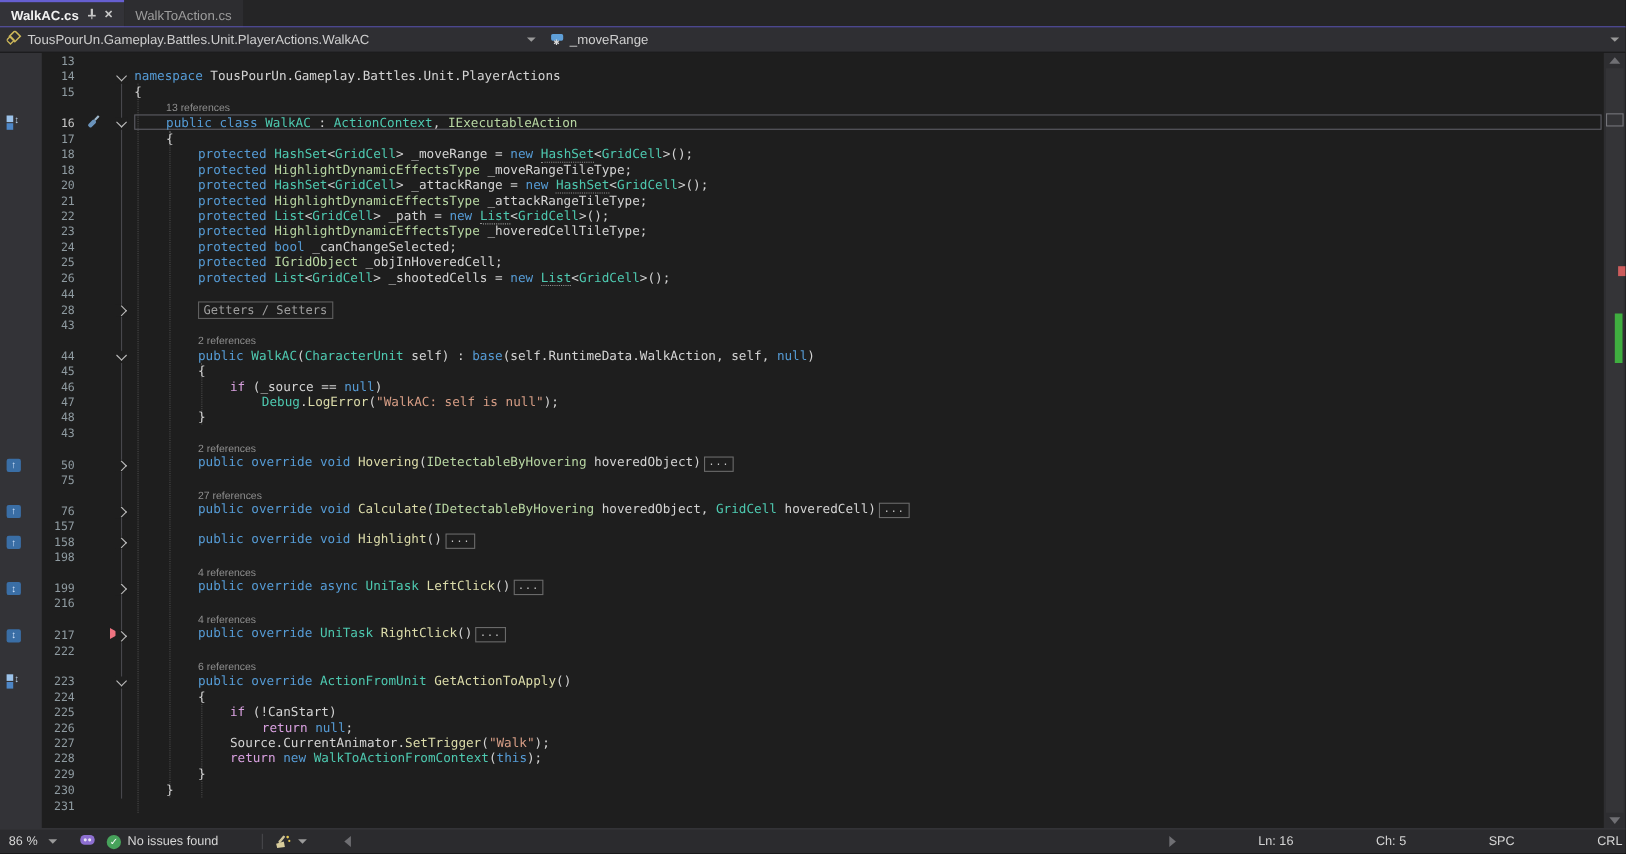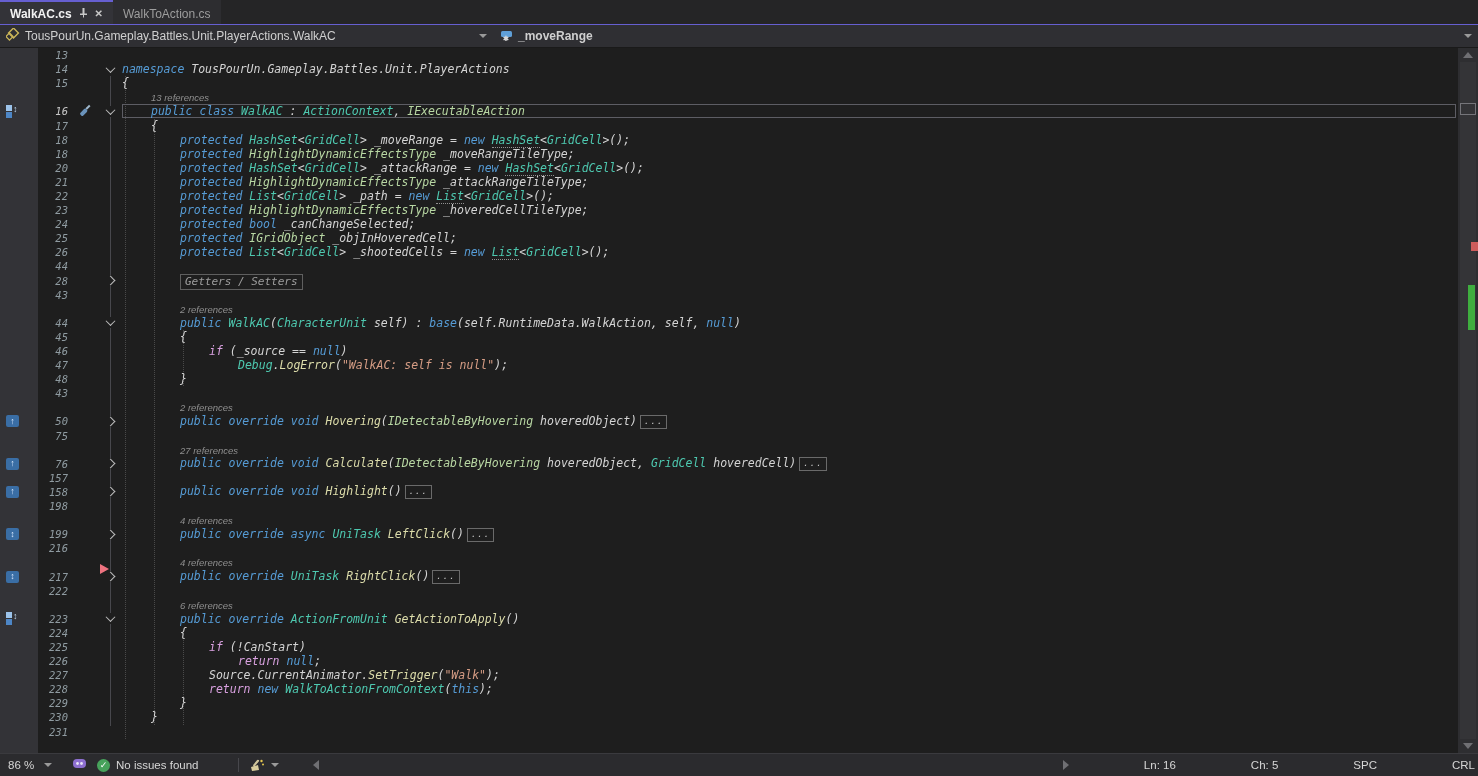--- a/index.html
+++ b/index.html
@@ -13,29 +13,29 @@
        box-sizing:border-box;border-top:2px solid transparent;cursor:default;}
   .tab.active{background:#333338;border-top-color:#665fd1;color:#f2f2f2;font-weight:bold;}
   .tab.inactive{background:#2d2d30;color:#9d9d9d;}
   .tab .x{font-size:10px;color:#c8c8c8;line-height:1;}
 
   
   .navbar{position:absolute;top:25px;left:0;right:0;height:23px;background:#2f2f33;display:flex;
           align-items:center;font-size:12px;color:#cfcfcf;border-bottom:1px solid #1a1a1a;box-sizing:border-box;}
   .navseg{display:flex;align-items:center;gap:5px;height:100%;padding:0 6px;box-sizing:border-box;}
   .navseg .caret{margin-left:auto;}
-  .seg1{width:492px;}.seg2{width:493px;}.seg3{flex:1;font-weight:bold;}
+  .seg1{width:492px;}.seg2{width:493px;}.seg3{flex:1;}
   .caret{width:0;height:0;border-left:4px solid transparent;border-right:4px solid transparent;
          border-top:4px solid #9a9a9a;}
 
   
   .editor{position:absolute;top:48px;left:0;right:0;bottom:23px;background:#1e1e1e;overflow:hidden;}
   .gutterbg{position:absolute;top:0;bottom:0;left:0;width:38px;background:#333337;}
   .rows{position:absolute;top:0;left:0;right:20px;}
-  .row{display:flex;height:14.1px;align-items:center;position:relative;font-style:italic;}
+  .row{display:flex;height:14.1px;align-items:flex-end;position:relative;}
   .col-glyph{width:38px;flex:none;display:flex;align-items:center;padding-left:6px;box-sizing:border-box;z-index:2;}
   .col-num{width:34px;flex:none;text-align:right;color:#8f9ba1;font-family:"DejaVu Sans Mono",monospace;
            font-size:10.5px;padding-right:4px;box-sizing:border-box;z-index:2;}
   .cur .col-num{color:#c6c6c6;}
   .col-qa{width:26px;flex:none;display:flex;justify-content:center;align-items:center;z-index:2;}
   .col-fold{width:24px;flex:none;display:flex;justify-content:center;align-items:center;position:relative;z-index:2;}
   .col-code{flex:1;white-space:pre;font-family:"DejaVu Sans Mono",monospace;font-size:11.5px;
             color:#d4d4d4;position:relative;z-index:2;}
   .curline{position:absolute;left:122px;right:2px;top:0;bottom:0;border:1px solid #5d5d64;z-index:1;}
 

